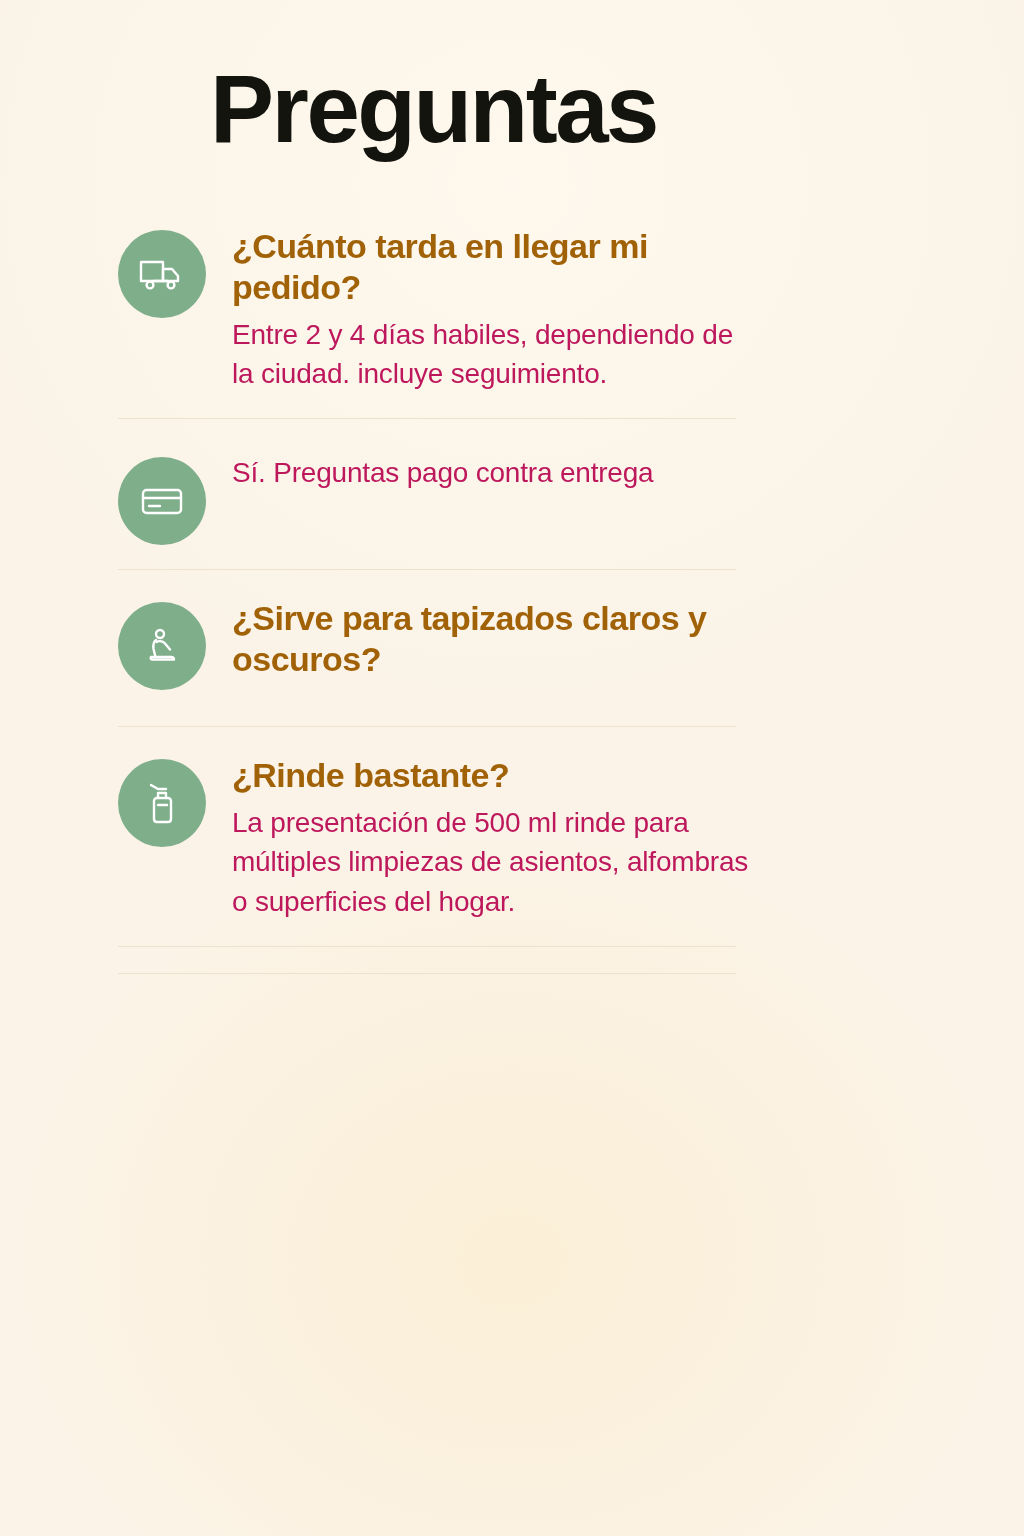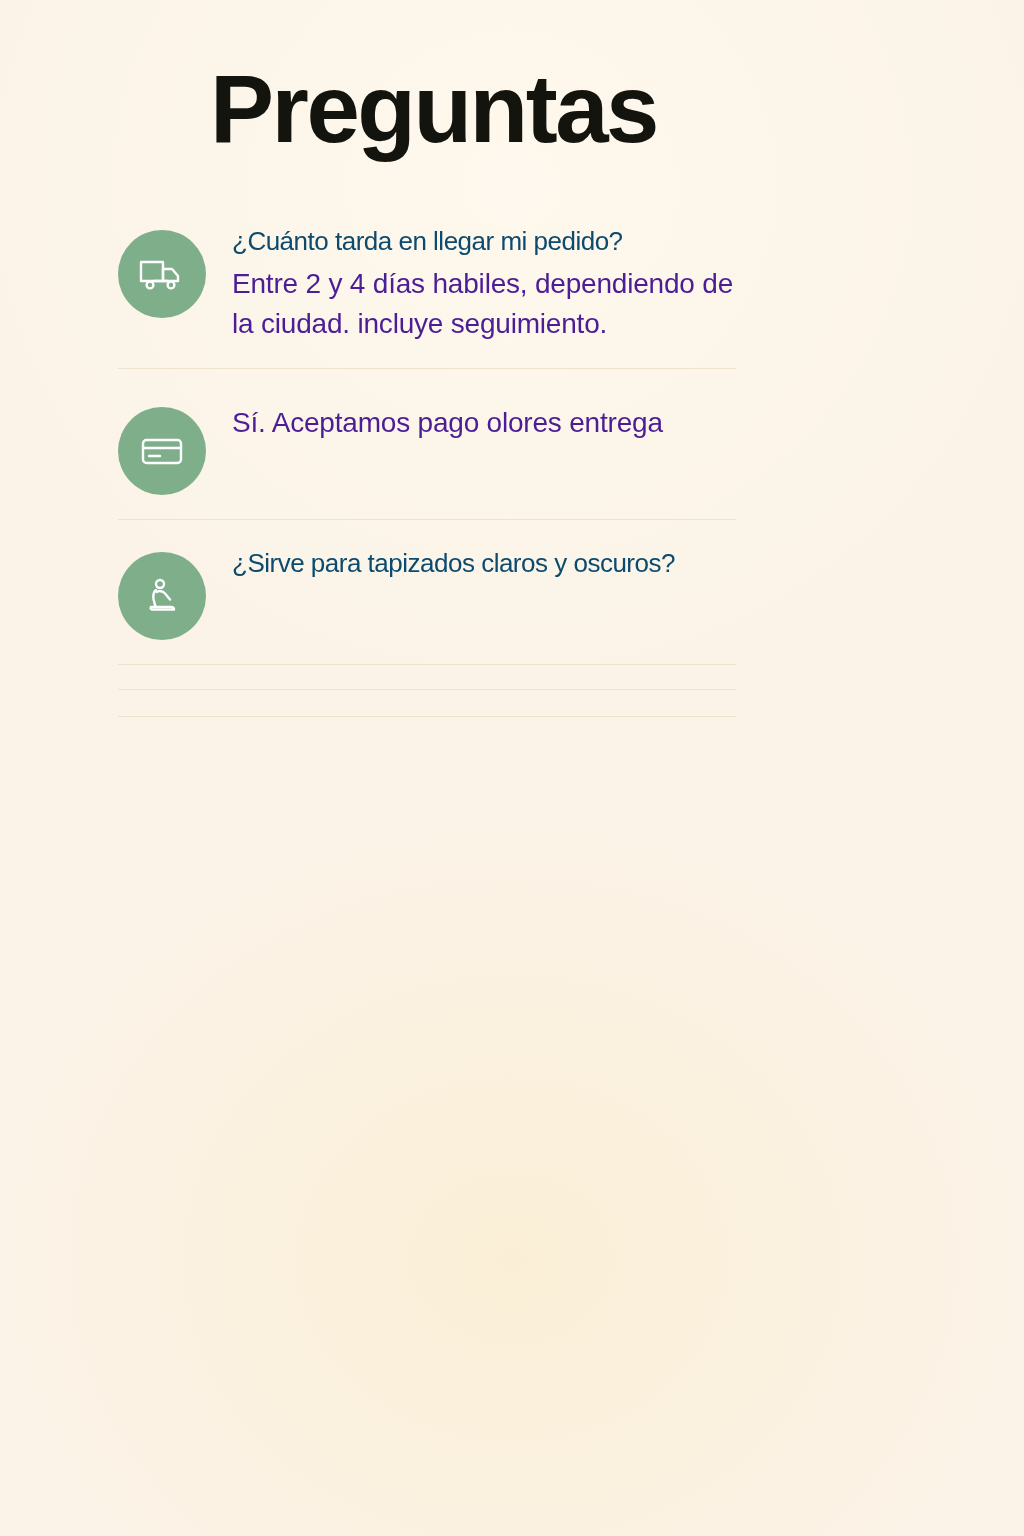--- a/index.html
+++ b/index.html
@@ -70,32 +70,32 @@
     display: flex;
     align-items: center;
     justify-content: center;
     margin-top: 6px;
   }
   .icon-badge svg { display: block; }
 
   .qa { flex: 1 1 auto; padding-top: 2px; }
 
   .question {
-    font-size: 26px;
-    font-weight: 400;
+    font-size: 34px;
+    font-weight: 700;
     letter-spacing: -0.5px;
     line-height: 1.2;
-    color: #0c4a6e;
+    color: #a16207;
     margin-bottom: 7px;
   }
 
   .answer {
     font-size: 28px;
     line-height: 1.42;
-    color: #4c1d95;
+    color: #be185d;
     font-weight: 400;
     letter-spacing: -0.2px;
     max-width: 660px;
   }
 
   
   .item-1 .answer { max-width: 620px; }
   .item-2 { padding-top: 10px; }
   .item-3 .question { margin-bottom: 22px; }
   .item-5 { padding-top: 6px; }
@@ -133,21 +133,21 @@
 
     <div class="faq-item item-2">
       <div class="icon-badge">
         <svg width="50" height="50" viewBox="0 0 50 50" fill="none" stroke="#ffffff" stroke-width="2.4" stroke-linecap="round" stroke-linejoin="round">
           <rect x="6" y="14" width="38" height="23" rx="3.5"></rect>
           <path d="M6 22h38"></path>
           <path d="M12 30h11"></path>
         </svg>
       </div>
       <div class="qa">
-        <div class="answer">Sí. Aceptamos pago olores entrega</div>
+        <div class="answer">Sí. Preguntas pago contra entrega</div>
       </div>
     </div>
 
     <div class="divider"></div>
 
     <div class="faq-item item-3">
       <div class="icon-badge">
         <svg width="50" height="50" viewBox="0 0 50 50" fill="none" stroke="#ffffff" stroke-width="2.4" stroke-linecap="round" stroke-linejoin="round">
           <circle cx="23" cy="13" r="4"></circle>
           <path d="M19 19c-2.5 2-3 5.5-2.5 9l2 8"></path>
@@ -155,20 +155,34 @@
           <path d="M14 36h20c2 0 3 1.2 3 2.6H15.5c-1.5 0-2.5-1-1.5-2.6z"></path>
         </svg>
       </div>
       <div class="qa">
         <div class="question">¿Sirve para tapizados claros y oscuros?</div>
       </div>
     </div>
 
     <div class="divider"></div>
 
+    <div class="faq-item item-4">
+      <div class="icon-badge">
+        <svg width="50" height="50" viewBox="0 0 50 50" fill="none" stroke="#ffffff" stroke-width="2.4" stroke-linecap="round" stroke-linejoin="round">
+          <path d="M20 20h11c1.7 0 3 1.4 3 3v18c0 1.7-1.3 3-3 3H20c-1.7 0-3-1.3-3-3V23c0-1.6 1.3-3 3-3z"></path>
+          <path d="M21 20v-5h8v5"></path>
+          <path d="M29 11h-8l-7-4"></path>
+          <path d="M21 27h9"></path>
+        </svg>
+      </div>
+      <div class="qa">
+        <div class="question">¿Rinde bastante?</div>
+        <div class="answer">La presentación de 500 ml rinde para múltiples limpiezas de asientos, alfombras o superficies del hogar.</div>
+      </div>
+    </div>
 
     <div class="divider"></div>
 
 
     <div class="divider last"></div>
 
   </div>
 </div>
 
 </body></html>

